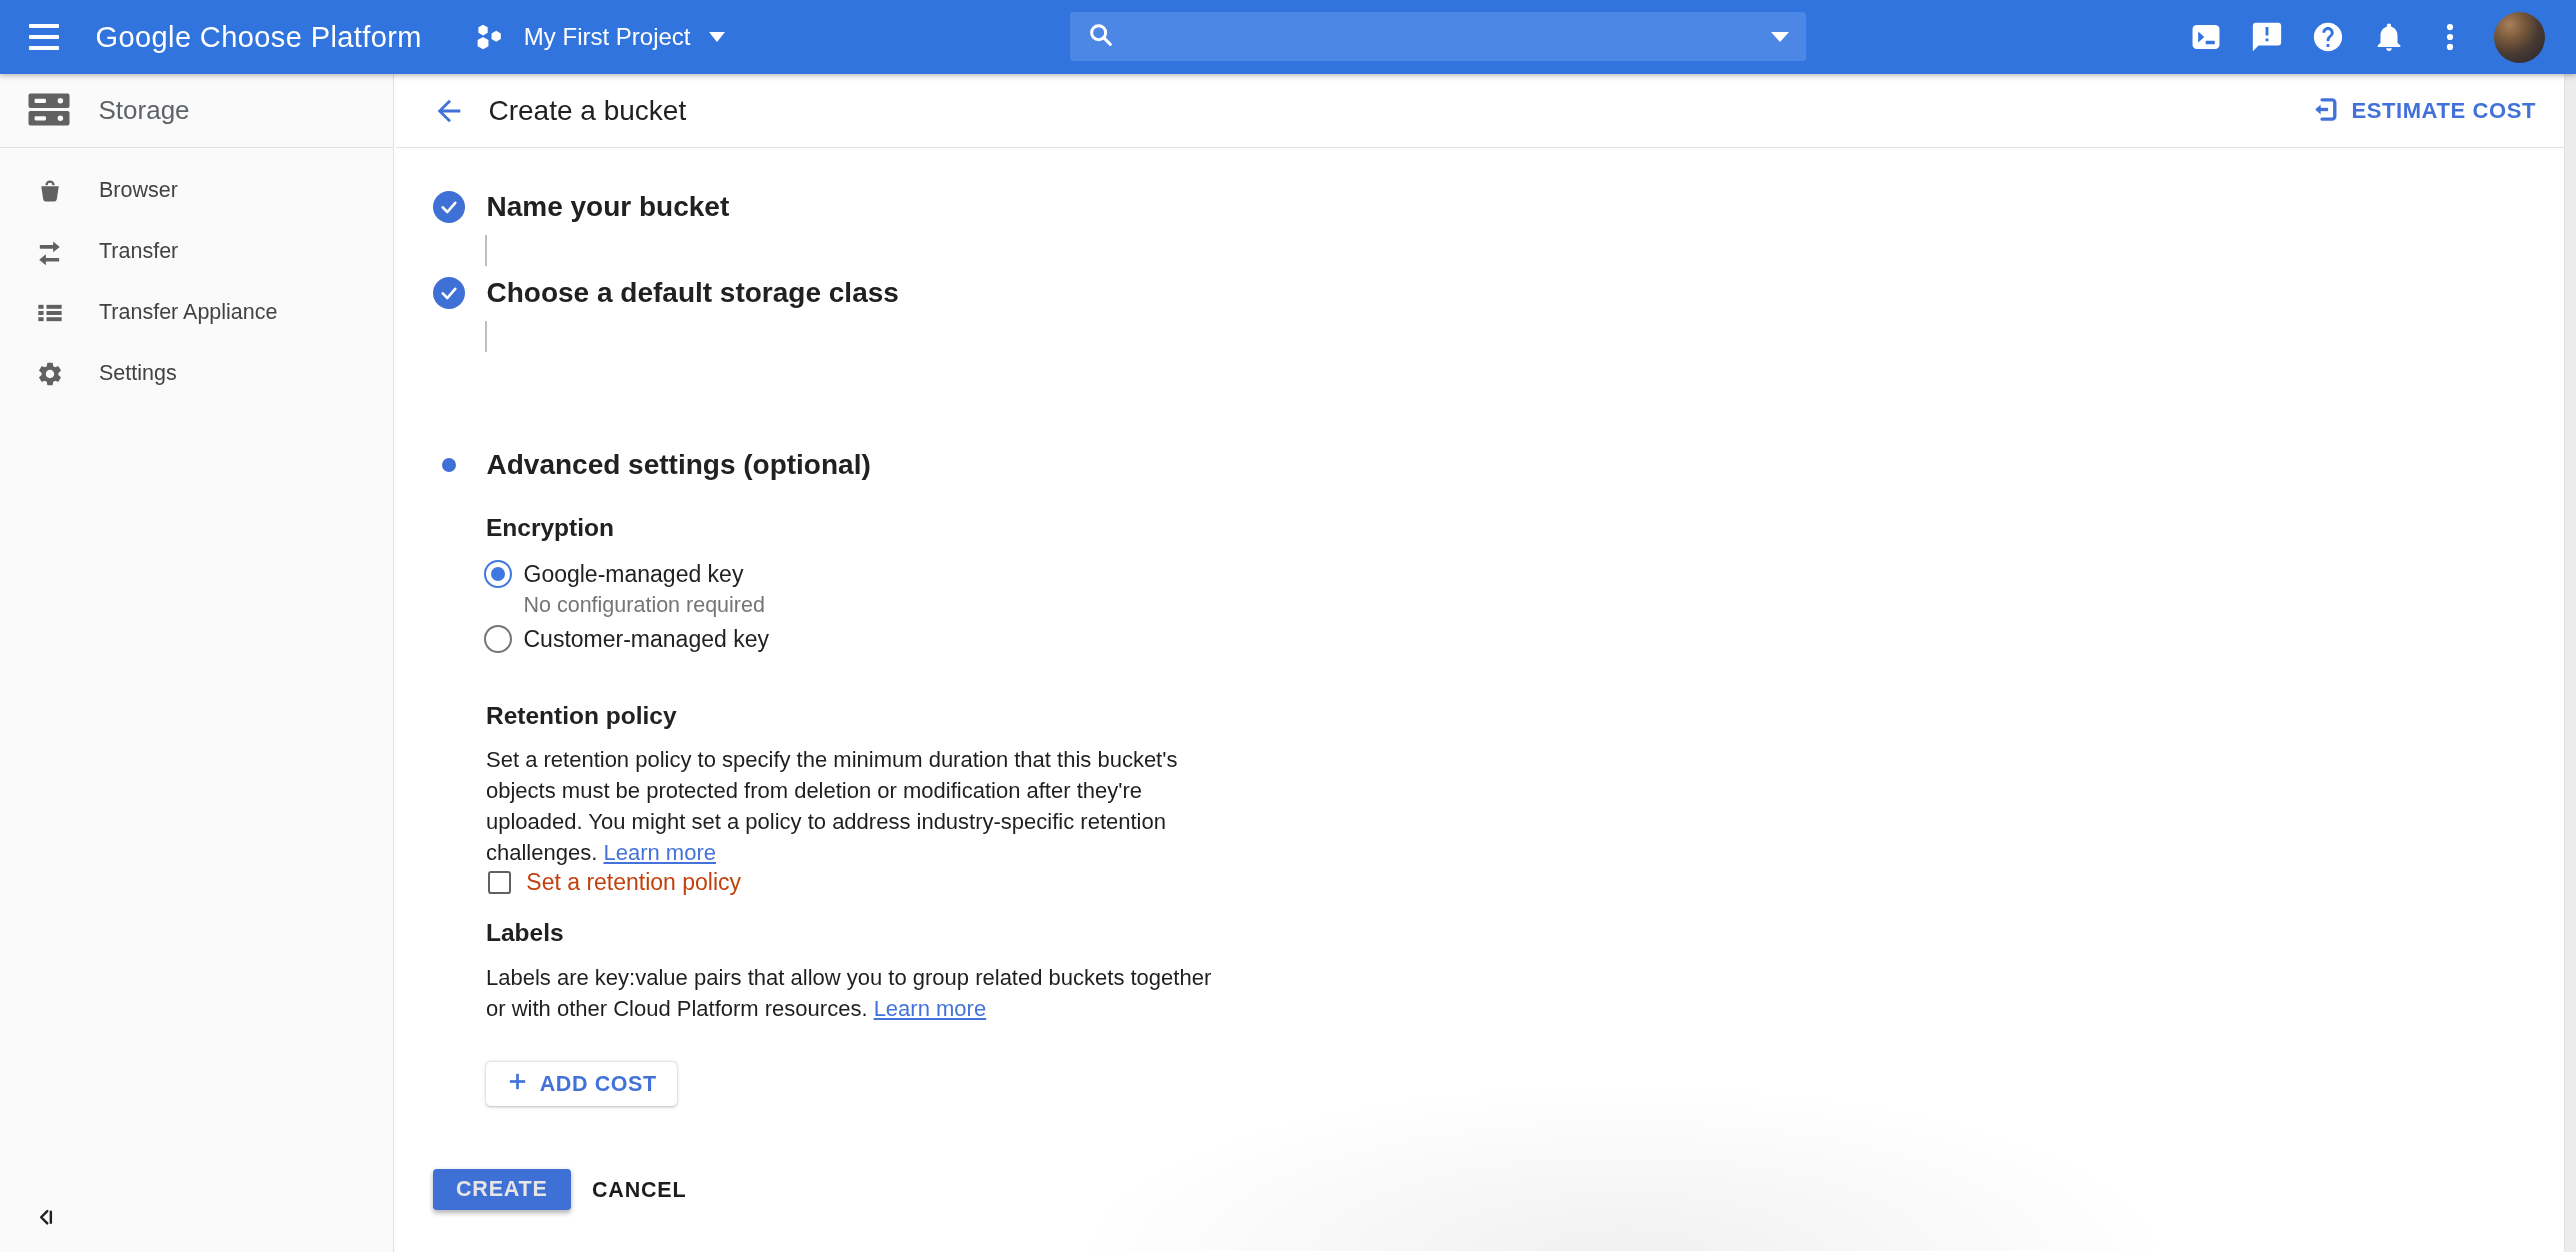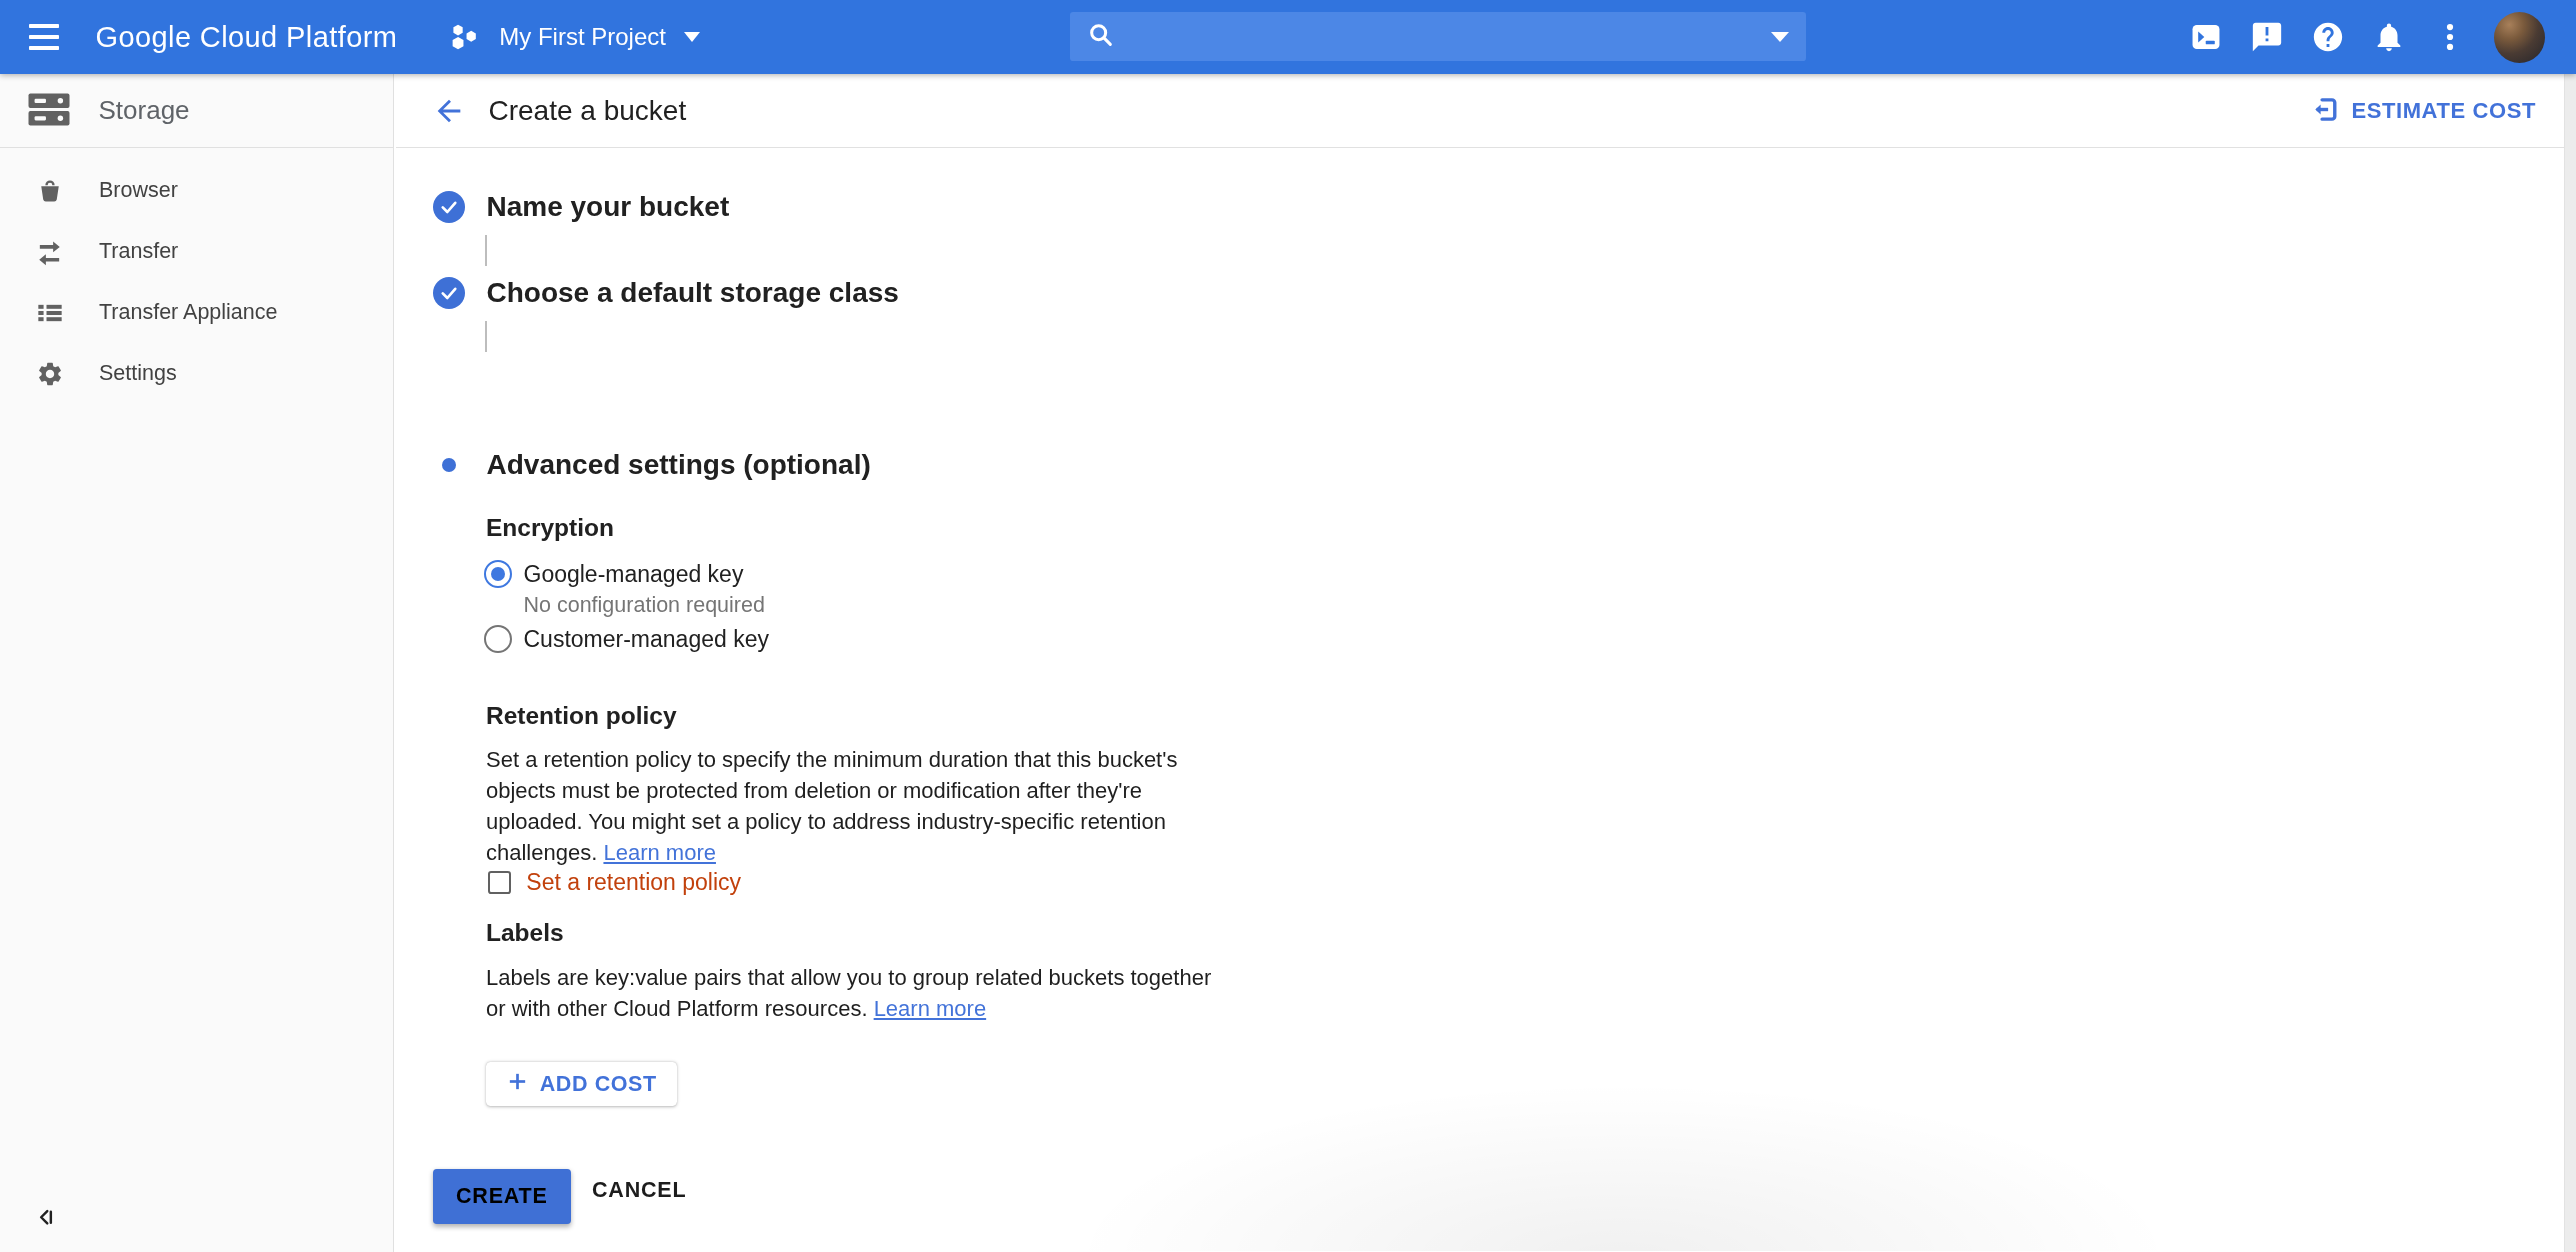--- a/index.html
+++ b/index.html
@@ -72,38 +72,38 @@
   .radio-sub { font-size:21.5px; color:#757575; line-height:26px; margin-top:3.8px; }
 
   .check-row { position:absolute; left:92px; display:flex; align-items:center; gap:15.3px; cursor:pointer; }
   .checkbox { width:23px; height:23px; border:2.3px solid #616161; border-radius:3.1px; background:#fff; }
   .check-label { font-size:23px; color:#c2410c; }
 
   .add-label-btn { position:absolute; left:90px; display:flex; align-items:center; gap:10.7px; height:44px; padding:0 20px;
                    background:#fff; border:none; border-radius:4.6px; box-shadow:0 0.8px 3.1px rgba(0,0,0,.28), 0 0 0.8px rgba(0,0,0,.15);
                    color:#4272d9; font-size:21.5px; font-weight:bold; letter-spacing:0.6px; cursor:pointer; font-family:"Liberation Sans",sans-serif; }
 
-  .create-btn { position:absolute; left:37px; top:1021px; height:55px; padding:4px 23px; background:#3f70d5; color:#000000;
+  .create-btn { position:absolute; left:37px; top:1021px; height:41px; padding:4px 23px; background:#3f70d5; color:#e5e5e5;
                 border:none; border-radius:3.8px; font-size:21.5px; font-weight:bold; letter-spacing:0.8px;
                 box-shadow:0 2.3px 5.4px rgba(0,0,0,.3); cursor:pointer; font-family:"Liberation Sans",sans-serif; }
   .cancel-btn { position:absolute; left:182px; top:1021px; height:43px; padding:0 14px; background:transparent; color:#1d1d1d;
                 border:none; font-size:21.5px; font-weight:bold; letter-spacing:0.8px; cursor:pointer; font-family:"Liberation Sans",sans-serif; }
 </style>
 </head>
 <body>
 
 <div class="app">
 
   <div class="topbar">
     <div class="hamburger">
         <span></span>
         <span></span>
         <span></span>
       </div>
-    <div class="logo">Google Cloud Platform</div>
+    <div class="logo">Google Choose Platform</div>
 
     <div class="project">
       <span>
         <svg width="34" height="34" viewBox="0 0 44 44">
           <polygon points="13,6 19,9.5 19,16.5 13,20 7,16.5 7,9.5" fill="#fff"></polygon>
           <polygon points="13,22 20,26 20,34 13,38 6,34 6,26" fill="#fff"></polygon>
           <polygon points="30,14 36,17.5 36,24.5 30,28 24,24.5 24,17.5" fill="#fff"></polygon>
         </svg>
       </span>
       <span class="project-label">My First Project</span>

